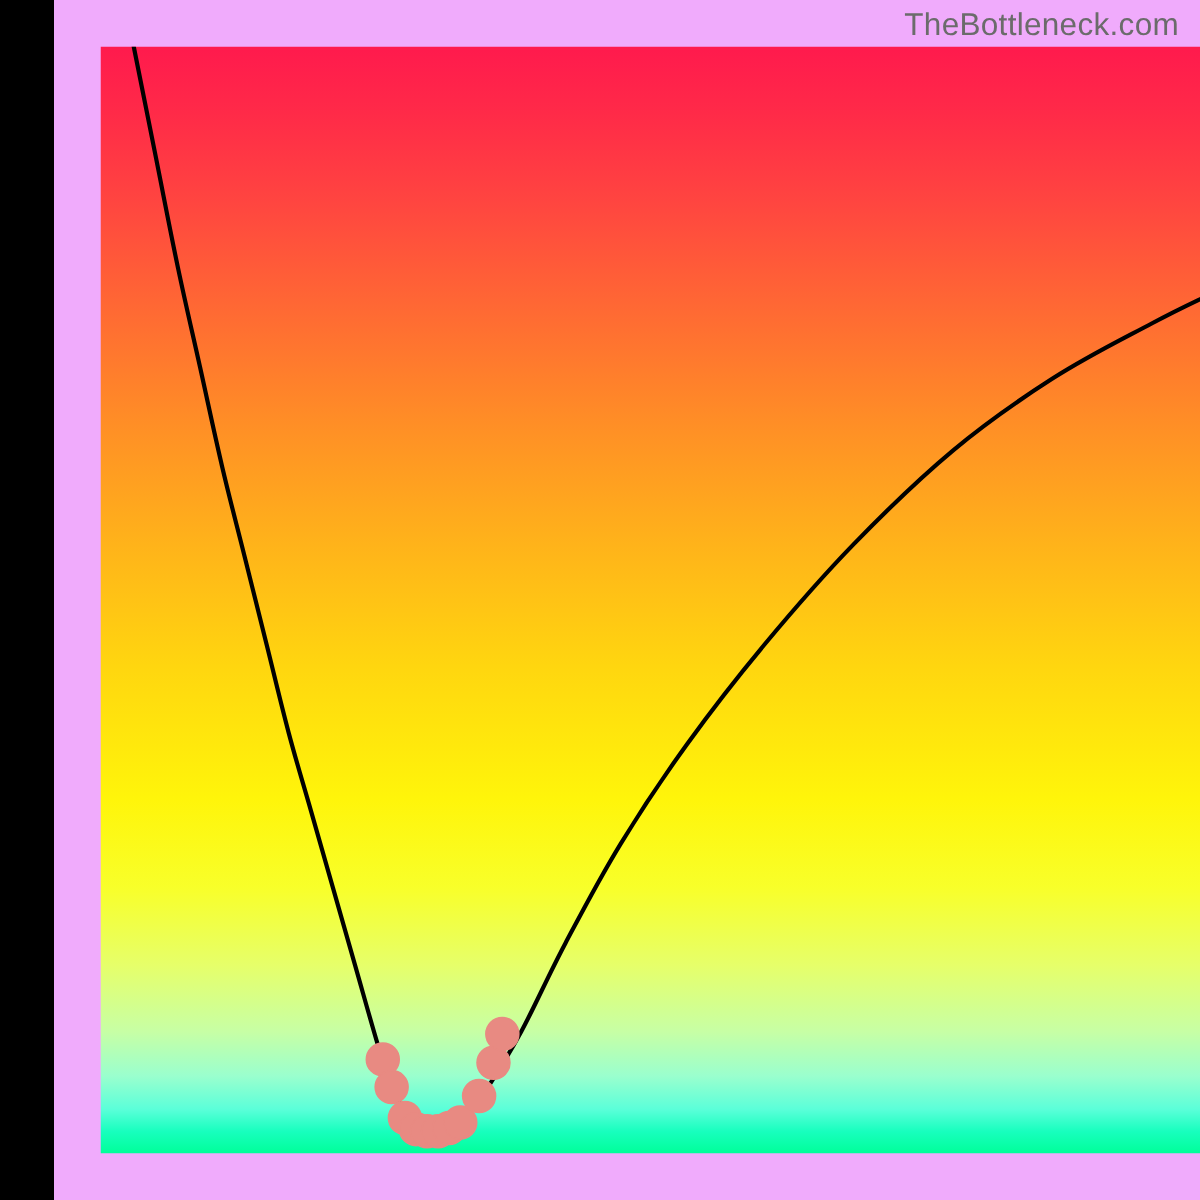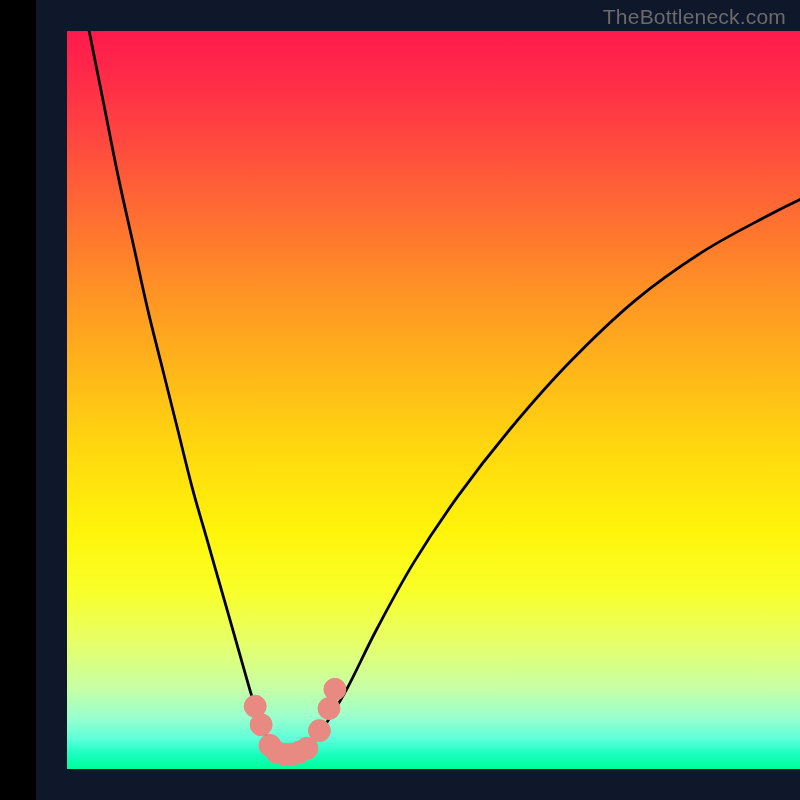--- a/index.html
+++ b/index.html
@@ -7,21 +7,21 @@
     padding: 0;
     width: 800px;
     height: 800px;
     background: #000;
     overflow: hidden;
     font-family: Arial, Helvetica, sans-serif;
   }
   .frame {
     position: absolute;
     inset: 0;
-    background: #0f172a;
+    background: #f0abfc;
     margin-left: 36px;
   }
   .plot-area {
     position: absolute;
     left: 31px;
     top: 31px;
     width: 738px;
     height: 738px;
     overflow: hidden;
   }

